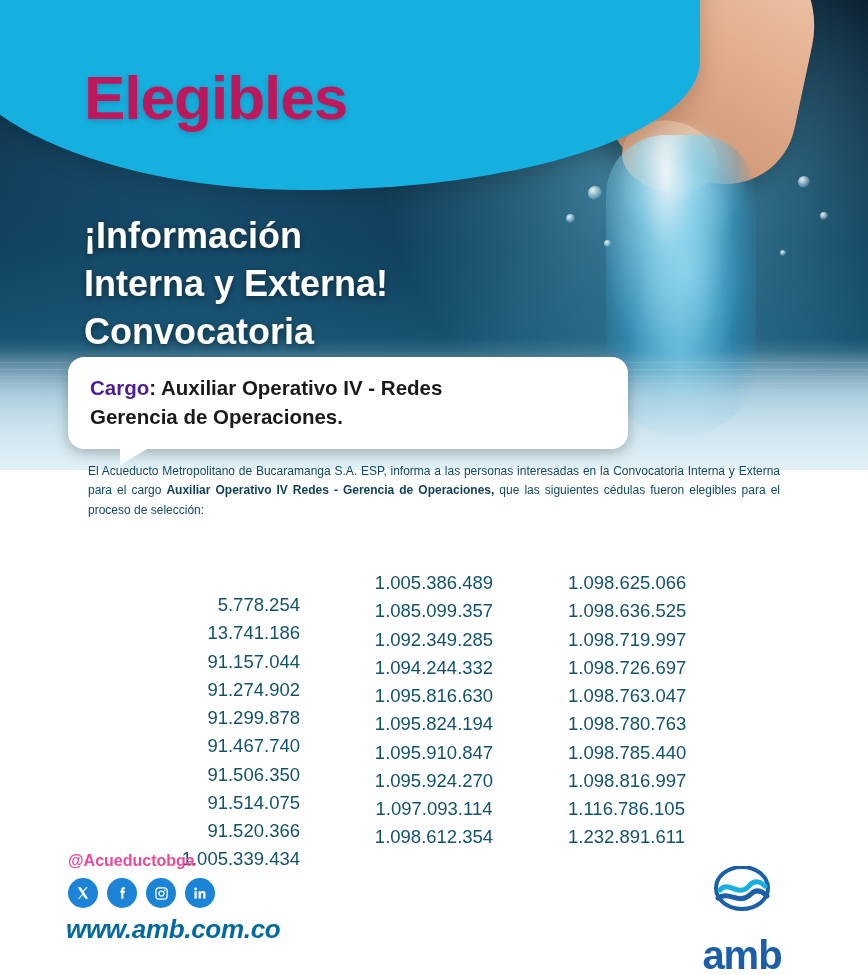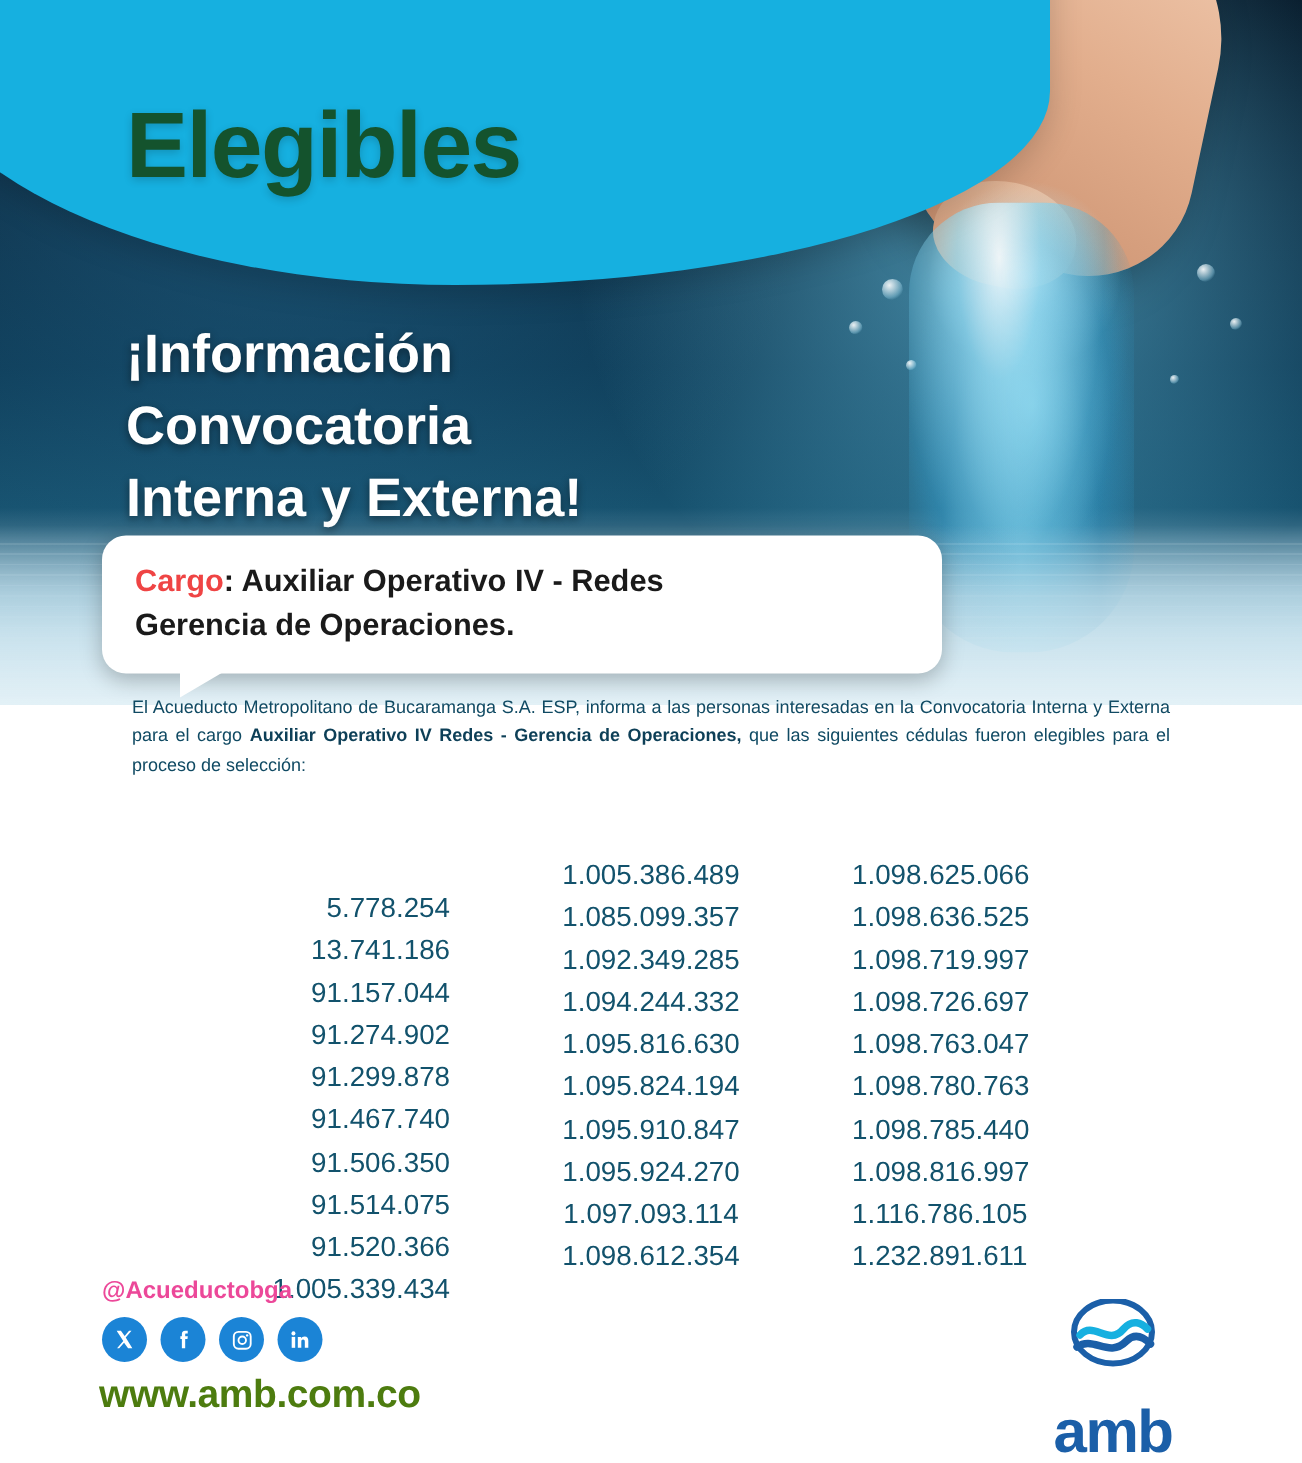--- a/index.html
+++ b/index.html
@@ -98,21 +98,21 @@
     width: 760px; height: 310px;
     background: #16b0e0;
     border-radius: 0 0 60% 55% / 0 0 48% 62%;
     box-shadow: 0 6px 22px rgba(0,0,0,.18);
   }
   .title-main {
     position: absolute;
     left: 84px; top: 62px;
     font-size: 62px;
     font-weight: bold;
-    color: #14532d;
+    color: #be185d;
     letter-spacing: -1px;
     text-shadow: 0 2px 6px rgba(0,0,0,.18);
   }
 
   .subtitle {
     position: absolute;
     left: 84px; top: 212px;
     font-size: 36px;
     font-weight: bold;
     line-height: 1.33;
@@ -138,21 +138,21 @@
     border-left: 0 solid transparent;
     border-right: 34px solid transparent;
     border-top: 20px solid #ffffff;
   }
   .bubble-line {
     font-size: 20.5px;
     font-weight: bold;
     color: #1a1a1a;
     line-height: 1.42;
   }
-  .bubble-line .lbl { color: #ef4444; }
+  .bubble-line .lbl { color: #4c1d95; }
 
   
   .body-text {
     position: absolute;
     left: 88px; top: 462px;
     width: 692px;
     font-size: 12px;
     line-height: 1.62;
     color: #104a63;
     text-align: justify;
@@ -208,22 +208,23 @@
     font-size: 15px;
     font-weight: bold;
     font-family: "DejaVu Sans", sans-serif;
   }
   .soc svg { display: block; }
   .web {
     position: absolute;
     left: 66px; top: 914px;
     font-size: 26px;
     font-weight: bold;
-    color: #4d7c0f;
+    color: #0369a1;
     letter-spacing: -0.3px;
+    font-style: italic;
   }
 
   .logo {
     position: absolute;
     right: 56px; top: 866px;
     width: 140px;
     text-align: center;
   }
   .logo-mark { position: relative; height: 54px; }
   .logo-text {
@@ -252,22 +253,22 @@
     <div class="bubble" style="left:780px; top:250px; width:6px; height:6px;"></div>
     <div class="water-ripple"></div>
     <div class="water-band"></div>
   </div>
 
   <div class="header-curve"></div>
   <div class="title-main">Elegibles</div>
 
   <div class="subtitle">
     <div>¡Información</div>
+    <div>Interna y Externa!</div>
     <div>Convocatoria</div>
-    <div>Interna y Externa!</div>
   </div>
 
   <div class="bubble-box">
     <div class="bubble-line">
       <span class="lbl">Cargo</span><span>: Auxiliar Operativo IV - Redes</span>
     </div>
     <div class="bubble-line">Gerencia de Operaciones.</div>
   </div>
 
   <div class="body-text">

